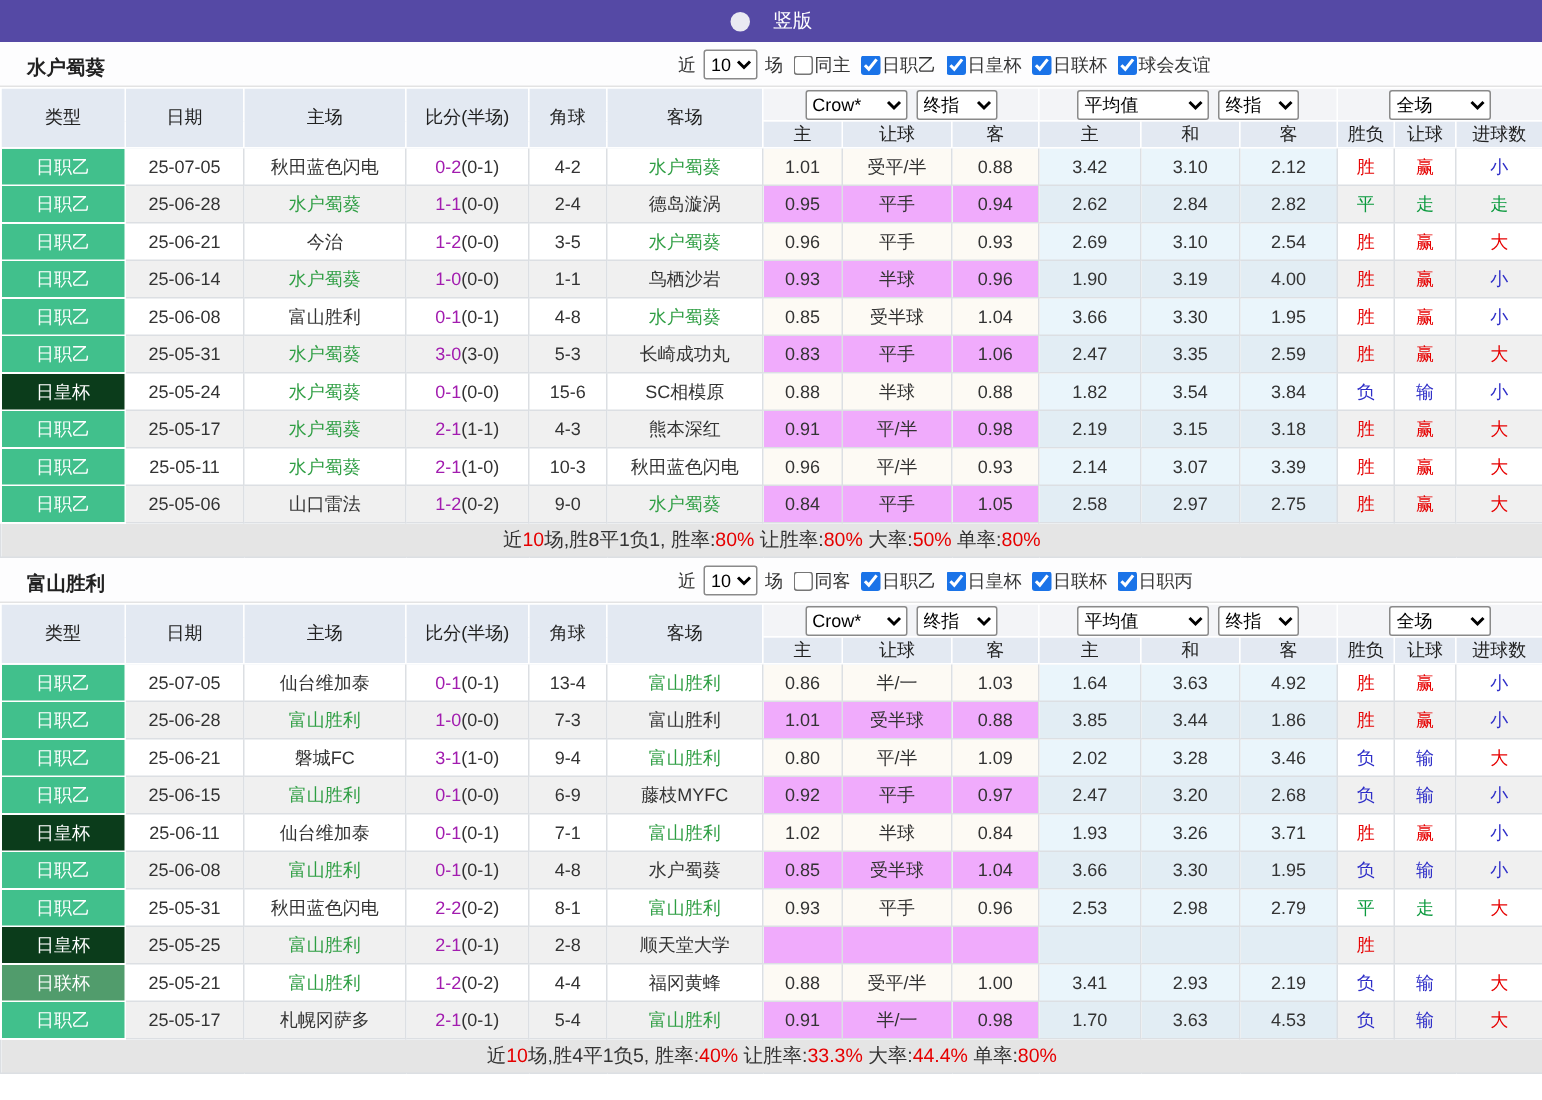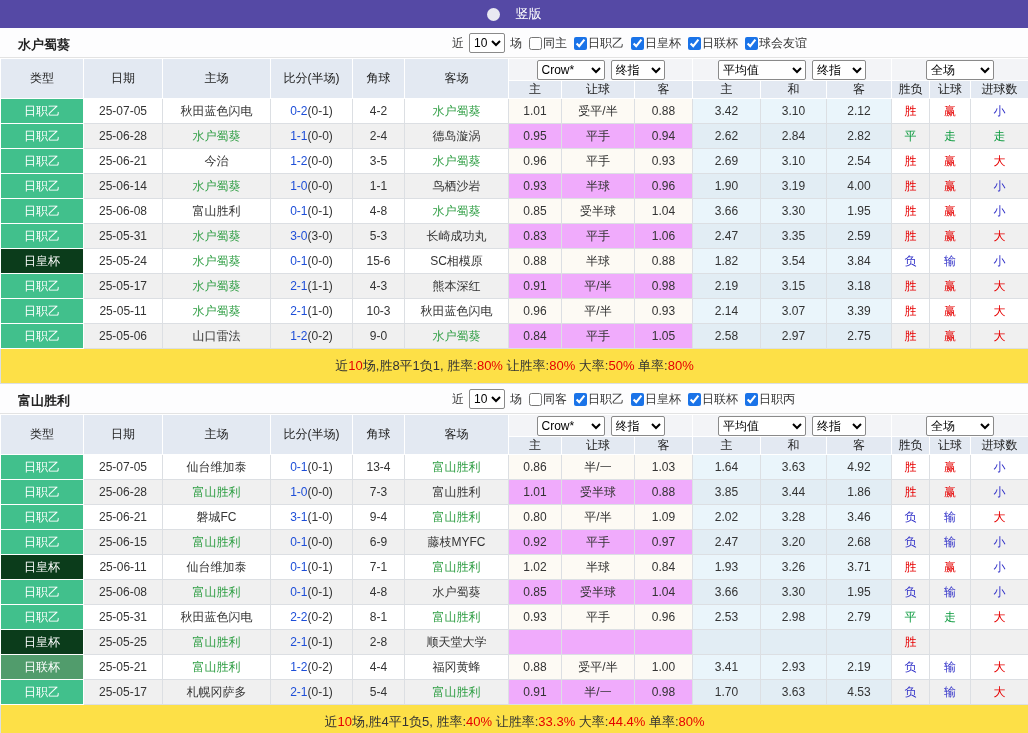--- a/index.html
+++ b/index.html
@@ -35,29 +35,29 @@
   .sel-s { width:54px; } .sel-m { width:68px; } .sel-l { width:88px; }
   td { height:25px; border:1px solid #DCDFE3; text-align:center; font-size:12px; color:#333; overflow:hidden; }
   tr.even td { background:#F0F0F0; }
   tr.odd  td { background:#FFFFFF; }
   td.badge { color:#fff; border:1px solid #fff; }
   td.badge.l2 { background:#41C08C; }
   td.badge.hb { background:#0B3C1B; }
   td.badge.lb { background:#519C6C; }
   td.teamcell { color:#333; cursor:pointer; }
   td.teamcell.green { color:#2E9E43; }
-  .ft { color:#1d4ed8; } .ht { color:#333; }
+  .ft { color:#a21caf; } .ht { color:#333; }
   tr.odd td.crow { background:#FDFAF4; }
   tr.even td.crow { background:#f0abfc; }
   tr.odd td.avg { background:#EAF5FB; }
   tr.even td.avg { background:#E2EDF4; }
   td.res.r { color:#E60000; }
   td.res.b { color:#2F2FC8; }
   td.res.g { color:#0B9A3E; }
-  td.summary { height:35px; background:#fde047; text-align:center; color:#333; font-size:13px; }
+  td.summary { height:23px; background:#e5e5e5; text-align:center; color:#333; font-size:13px; }
   td.summary .red { color:#E60000; }
 </style>
 </head>
 <body>
 
 <div class="topbar">
   <span class="title">近期战绩</span>
   <span class="radio-opt">
     <span class="radio"></span>
     <span>竖版</span>

